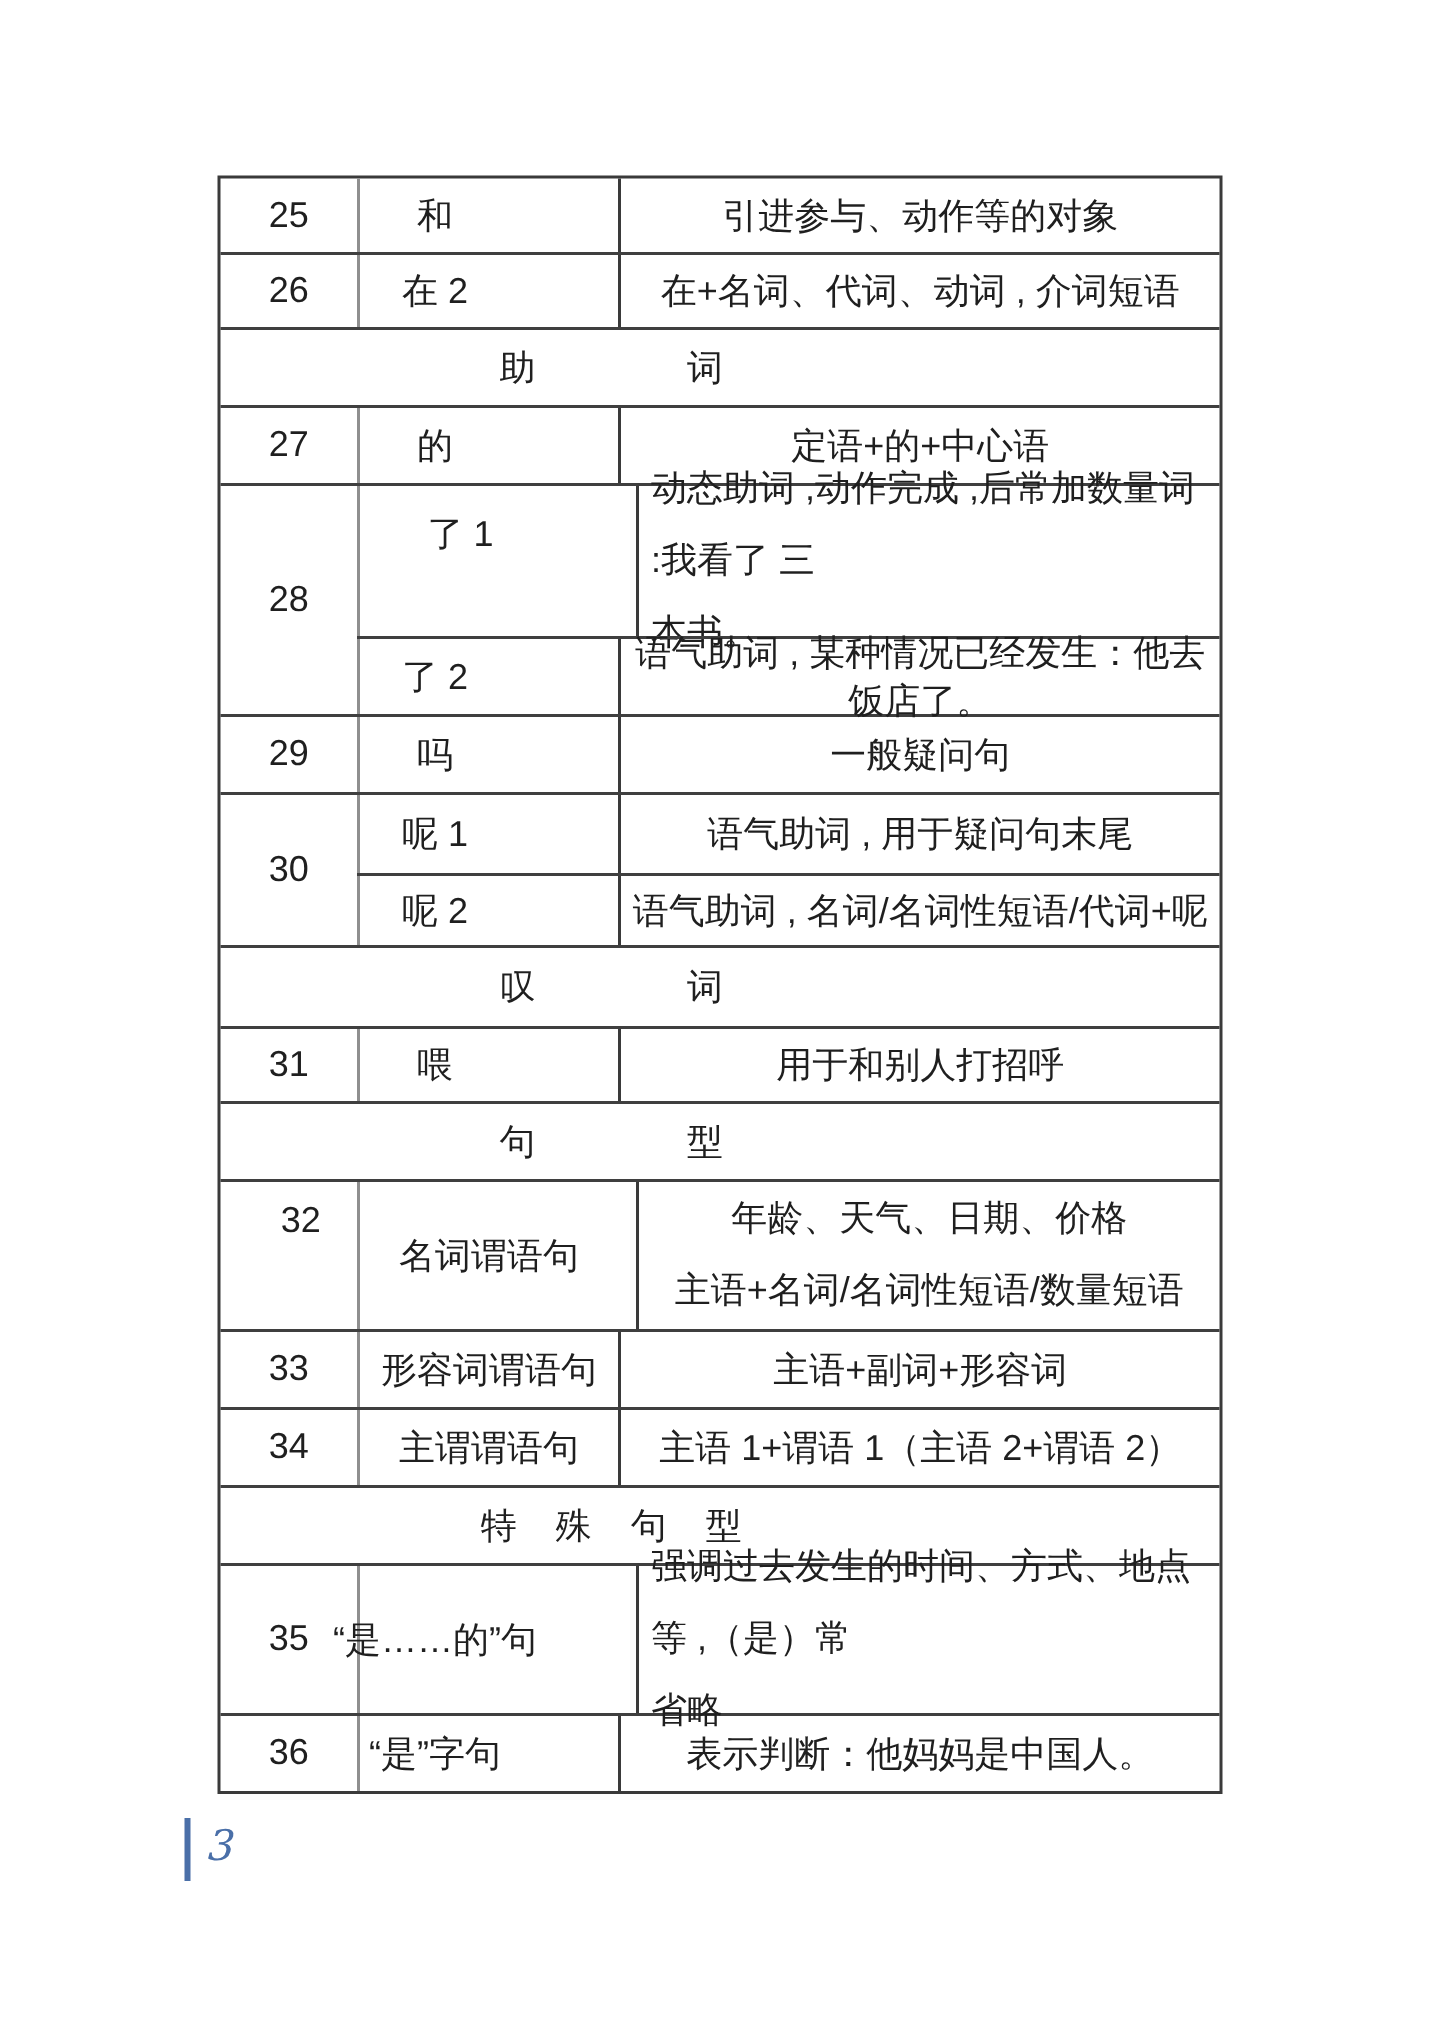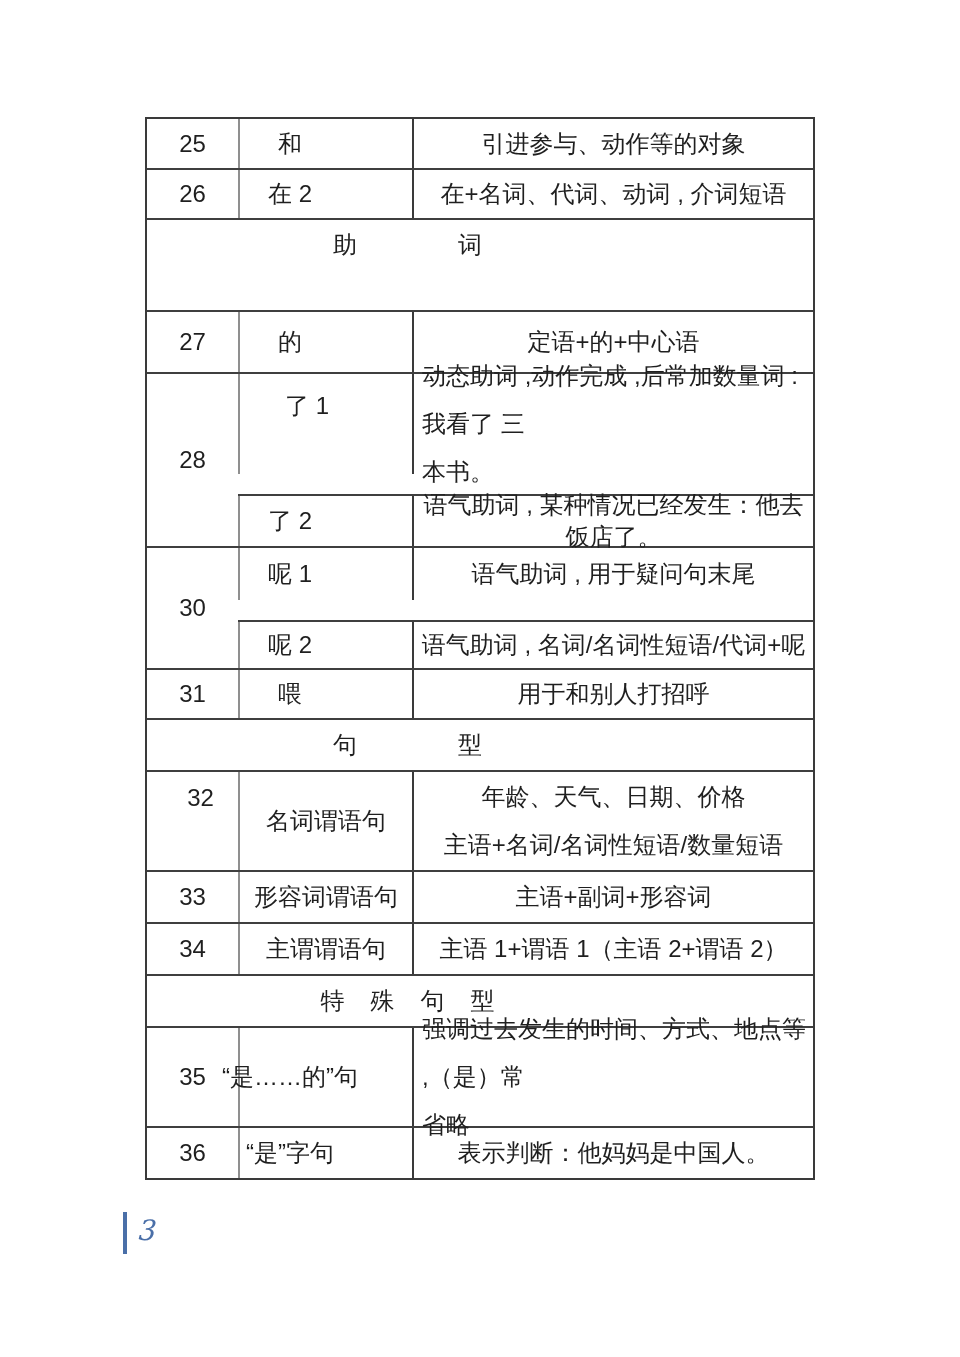--- a/index.html
+++ b/index.html
@@ -65,24 +65,24 @@
     border-left: 2px solid #3a3a3a;
     text-align: center;
     white-space: pre-wrap;
   }
   .c-desc.desc-left {
     align-items: flex-start;
     text-align: left;
     padding-left: 8px;
     padding-right: 6px;
   }
-  .c-desc.multi { line-height: 48px; }
+  .c-desc.multi { line-height: 48px; margin-left: 12px; }
   .g-right { flex: 1 1 auto; display: flex; flex-direction: column; }
   .g-sub { display: flex; box-sizing: border-box; align-items: stretch; }
-  .g-sub + .g-sub { border-top: 2px solid #3f3f3f; margin-top: 20px; }
+  .g-sub + .g-sub { border-top: 2px solid #3f3f3f; }
   .section-row {
     display: flex;
     align-items: center;
     justify-content: center;
     box-sizing: border-box;
   }
   .section-label {
     transform: translateX(-72px);
     white-space: pre-wrap;
     letter-spacing: 1px;
@@ -119,21 +119,21 @@
       <div class="t-row" style="height: 50px;">
         <div class="c-num">
           <span>26</span>
         </div>
         <div class="c-term"><span class="term-shift">在 2</span></div>
         <div class="c-desc"><div class="desc-line">在+名词、代词、动词 , 介词短语</div></div>
       </div>
       <div class="t-row section-row" style="height: 52px;">
         <span class="section-label">助　　　　词</span>
       </div>
-      <div class="t-row" style="height: 62px; margin-top: 40px;">
+      <div class="t-row" style="height: 52px;">
         <div class="c-num">
           <span>27</span>
         </div>
         <div class="c-term"><span class="term-shift">的</span></div>
         <div class="c-desc"><div class="desc-line">定语+的+中心语</div></div>
       </div>
       <div class="t-row">
         <div class="c-num">
           <span>28</span>
         </div>
@@ -141,34 +141,44 @@
           <div class="g-sub" style="height: 100px;">
             <div class="c-term term-top"><span class="term-shift">了 1</span></div>
             <div class="c-desc desc-left multi"><div class="desc-line">动态助词 ,动作完成 ,后常加数量词 :我看了 三</div><div class="desc-line">本书。</div></div>
           </div>
           <div class="g-sub" style="height: 52px;">
             <div class="c-term"><span class="term-shift">了 2</span></div>
             <div class="c-desc"><div class="desc-line">语气助词 , 某种情况已经发生：他去饭店了。</div></div>
           </div>
         </div>
       </div>
+      <div class="t-row" style="height: 52px;">
+        <div class="c-num">
+          <span>29</span>
+        </div>
+        <div class="c-term"><span class="term-shift">吗</span></div>
+        <div class="c-desc"><div class="desc-line">一般疑问句</div></div>
+      </div>
       <div class="t-row">
         <div class="c-num">
           <span>30</span>
         </div>
         <div class="g-right">
           <div class="g-sub" style="height: 52px;">
             <div class="c-term"><span class="term-shift">呢 1</span></div>
             <div class="c-desc"><div class="desc-line">语气助词 , 用于疑问句末尾</div></div>
           </div>
           <div class="g-sub" style="height: 48px;">
             <div class="c-term"><span class="term-shift">呢 2</span></div>
             <div class="c-desc"><div class="desc-line">语气助词 , 名词/名词性短语/代词+呢</div></div>
           </div>
         </div>
+      </div>
+      <div class="t-row section-row" style="height: 54px;">
+        <span class="section-label">叹　　　　词</span>
       </div>
       <div class="t-row" style="height: 50px;">
         <div class="c-num">
           <span>31</span>
         </div>
         <div class="c-term"><span class="term-shift">喂</span></div>
         <div class="c-desc"><div class="desc-line">用于和别人打招呼</div></div>
       </div>
       <div class="t-row section-row" style="height: 52px;">
         <span class="section-label">句　　　　型</span>

